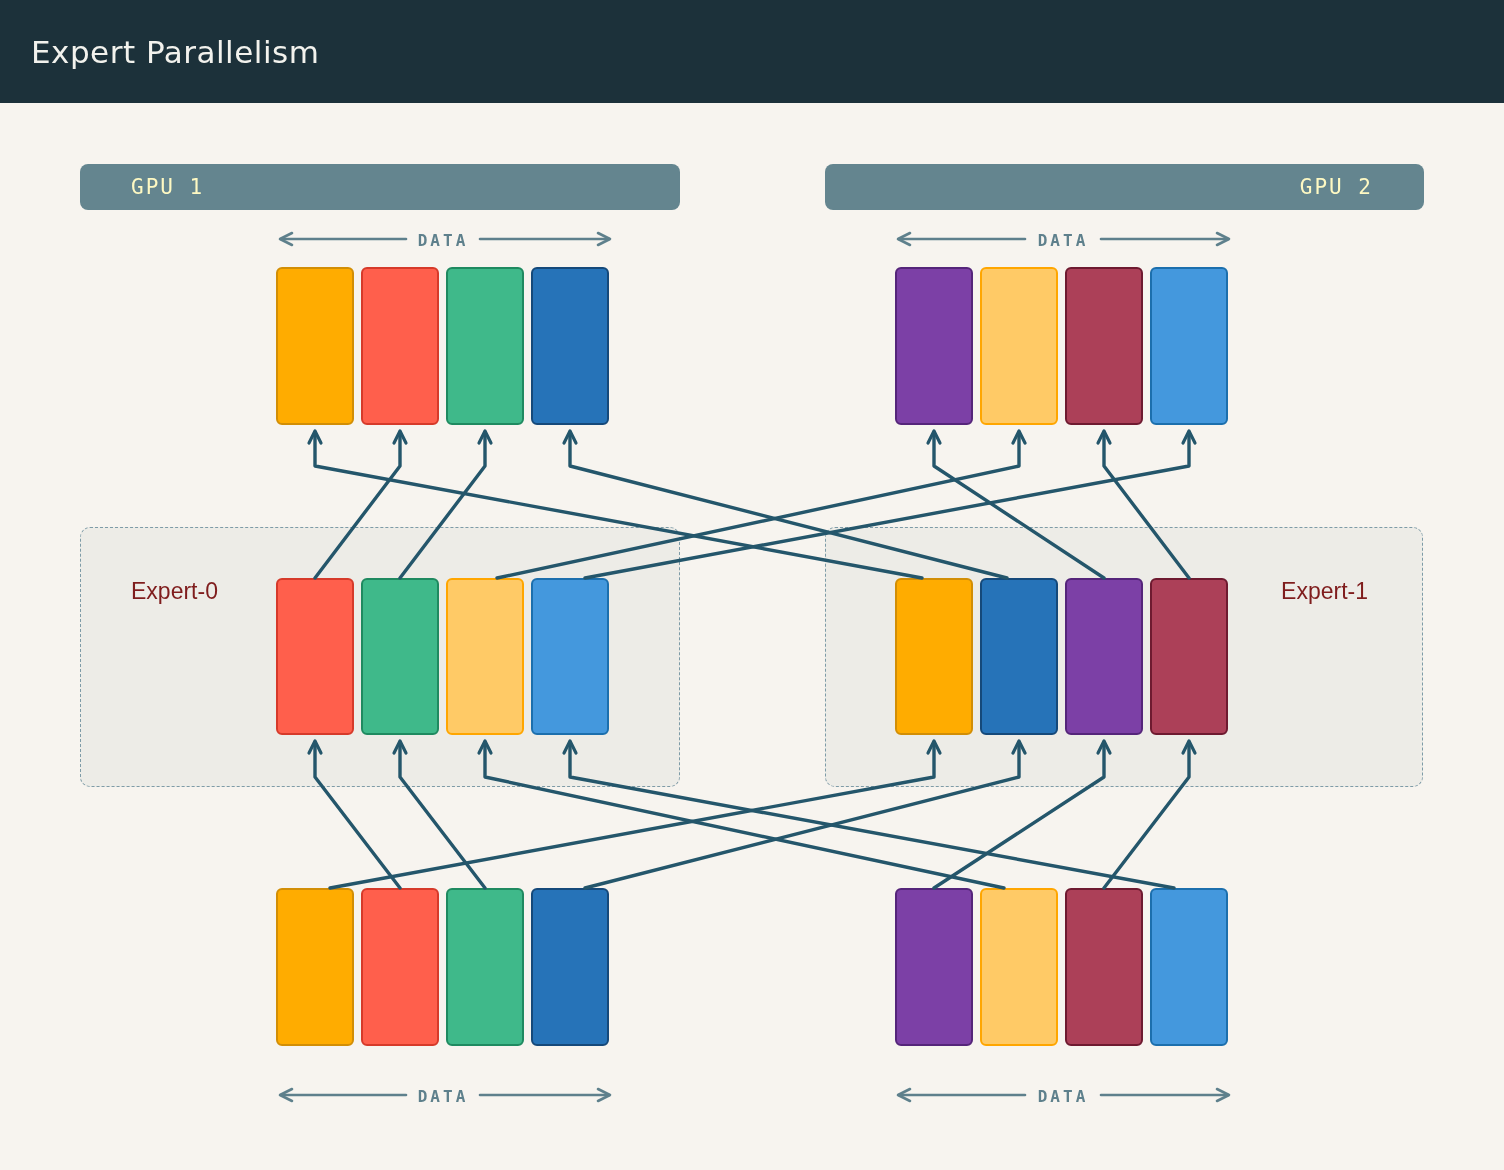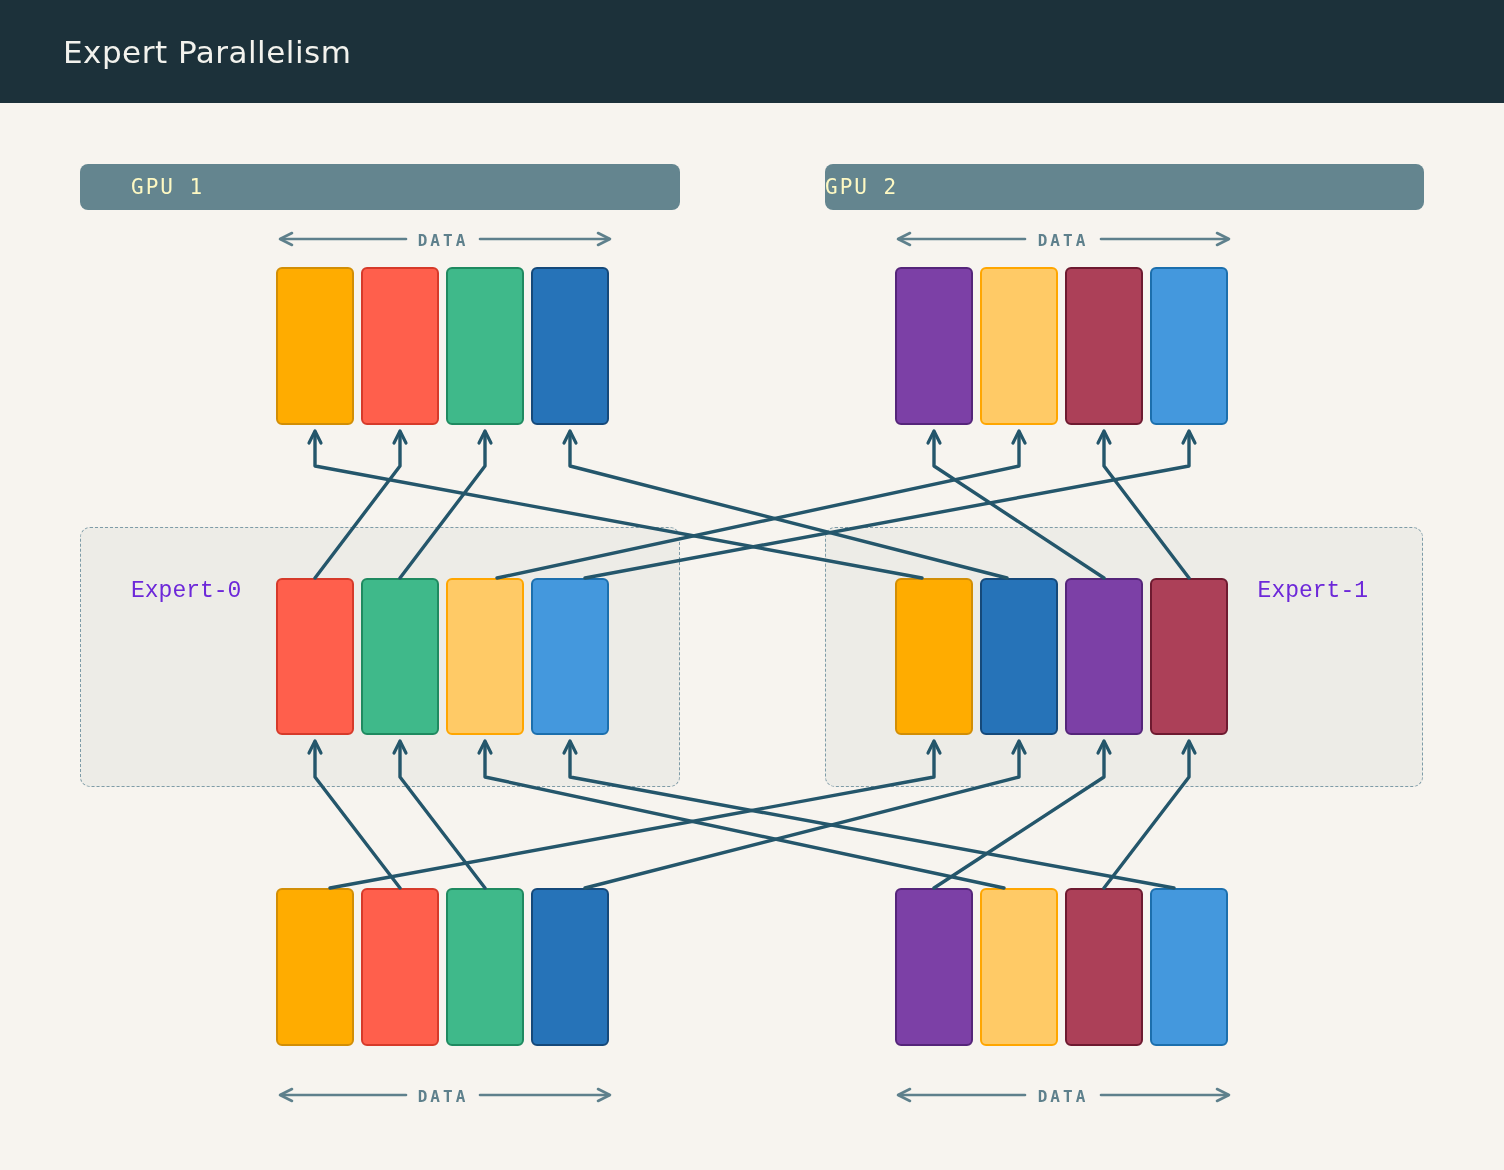--- a/index.html
+++ b/index.html
@@ -8,42 +8,42 @@
     background:var(--page-bg,#F7F4EF);
     font-family:"DejaVu Sans","Liberation Sans",sans-serif;
   }
   .abs{position:absolute;}
   #header{
     left:0;top:0;width:1504px;height:103px;
     background:var(--header-bg,#1C313A);
     display:flex;align-items:center;
   }
   #page-title{
-    margin-left:63px;color:#F2F2ED;font-size:31px;font-weight:500;
+    margin-left:31px;color:#F2F2ED;font-size:31px;font-weight:500;
     letter-spacing:.5px;
   }
   .gpu-bar{
     top:164px;height:46px;background:var(--gpu-bar,#64858F);
     border-radius:8px;display:flex;align-items:center;
     color:#fef9c3;font-family:"DejaVu Sans Mono","Liberation Mono",monospace;
     font-size:21px;font-weight:500;letter-spacing:2px;box-sizing:border-box;
   }
   #gpu1-bar{left:80px;width:600px;padding-left:51px;justify-content:flex-start;}
-  #gpu2-bar{left:825px;width:599px;padding-right:24px;}
+  #gpu2-bar{left:825px;width:599px;padding-right:51px;justify-content:flex-end;}
   .expert-box{
     top:527px;height:260px;background:var(--expert-box-fill,#EDECE7);
     border:1.5px dashed var(--expert-box-border,#7E9BA7);
     border-radius:10px;box-sizing:border-box;
   }
   #expert0-box{left:80px;width:600px;}
   #expert1-box{left:825px;width:598px;}
   .expert-label{
     position:absolute;top:578px;
-    font-family:Liberation Mono, monospace;
-    font-size:23px;font-weight:500;color:#6d28d9;
+    font-family:Liberation Sans, sans-serif;
+    font-size:23px;font-weight:500;color:#7f1d1d;
   }
   #expert0-label{left:131px;}
   #expert1-label{right:136px;}
   .block-row{position:absolute;display:flex;gap:7px;}
   .block{
     width:78px;height:100%;border:2.5px solid;border-radius:6px;
     box-sizing:border-box;
   }
   #arrow-layer{left:0;top:0;pointer-events:none;}
   .conn{stroke:var(--arrow,#24566B);stroke-width:3.4;fill:none;

